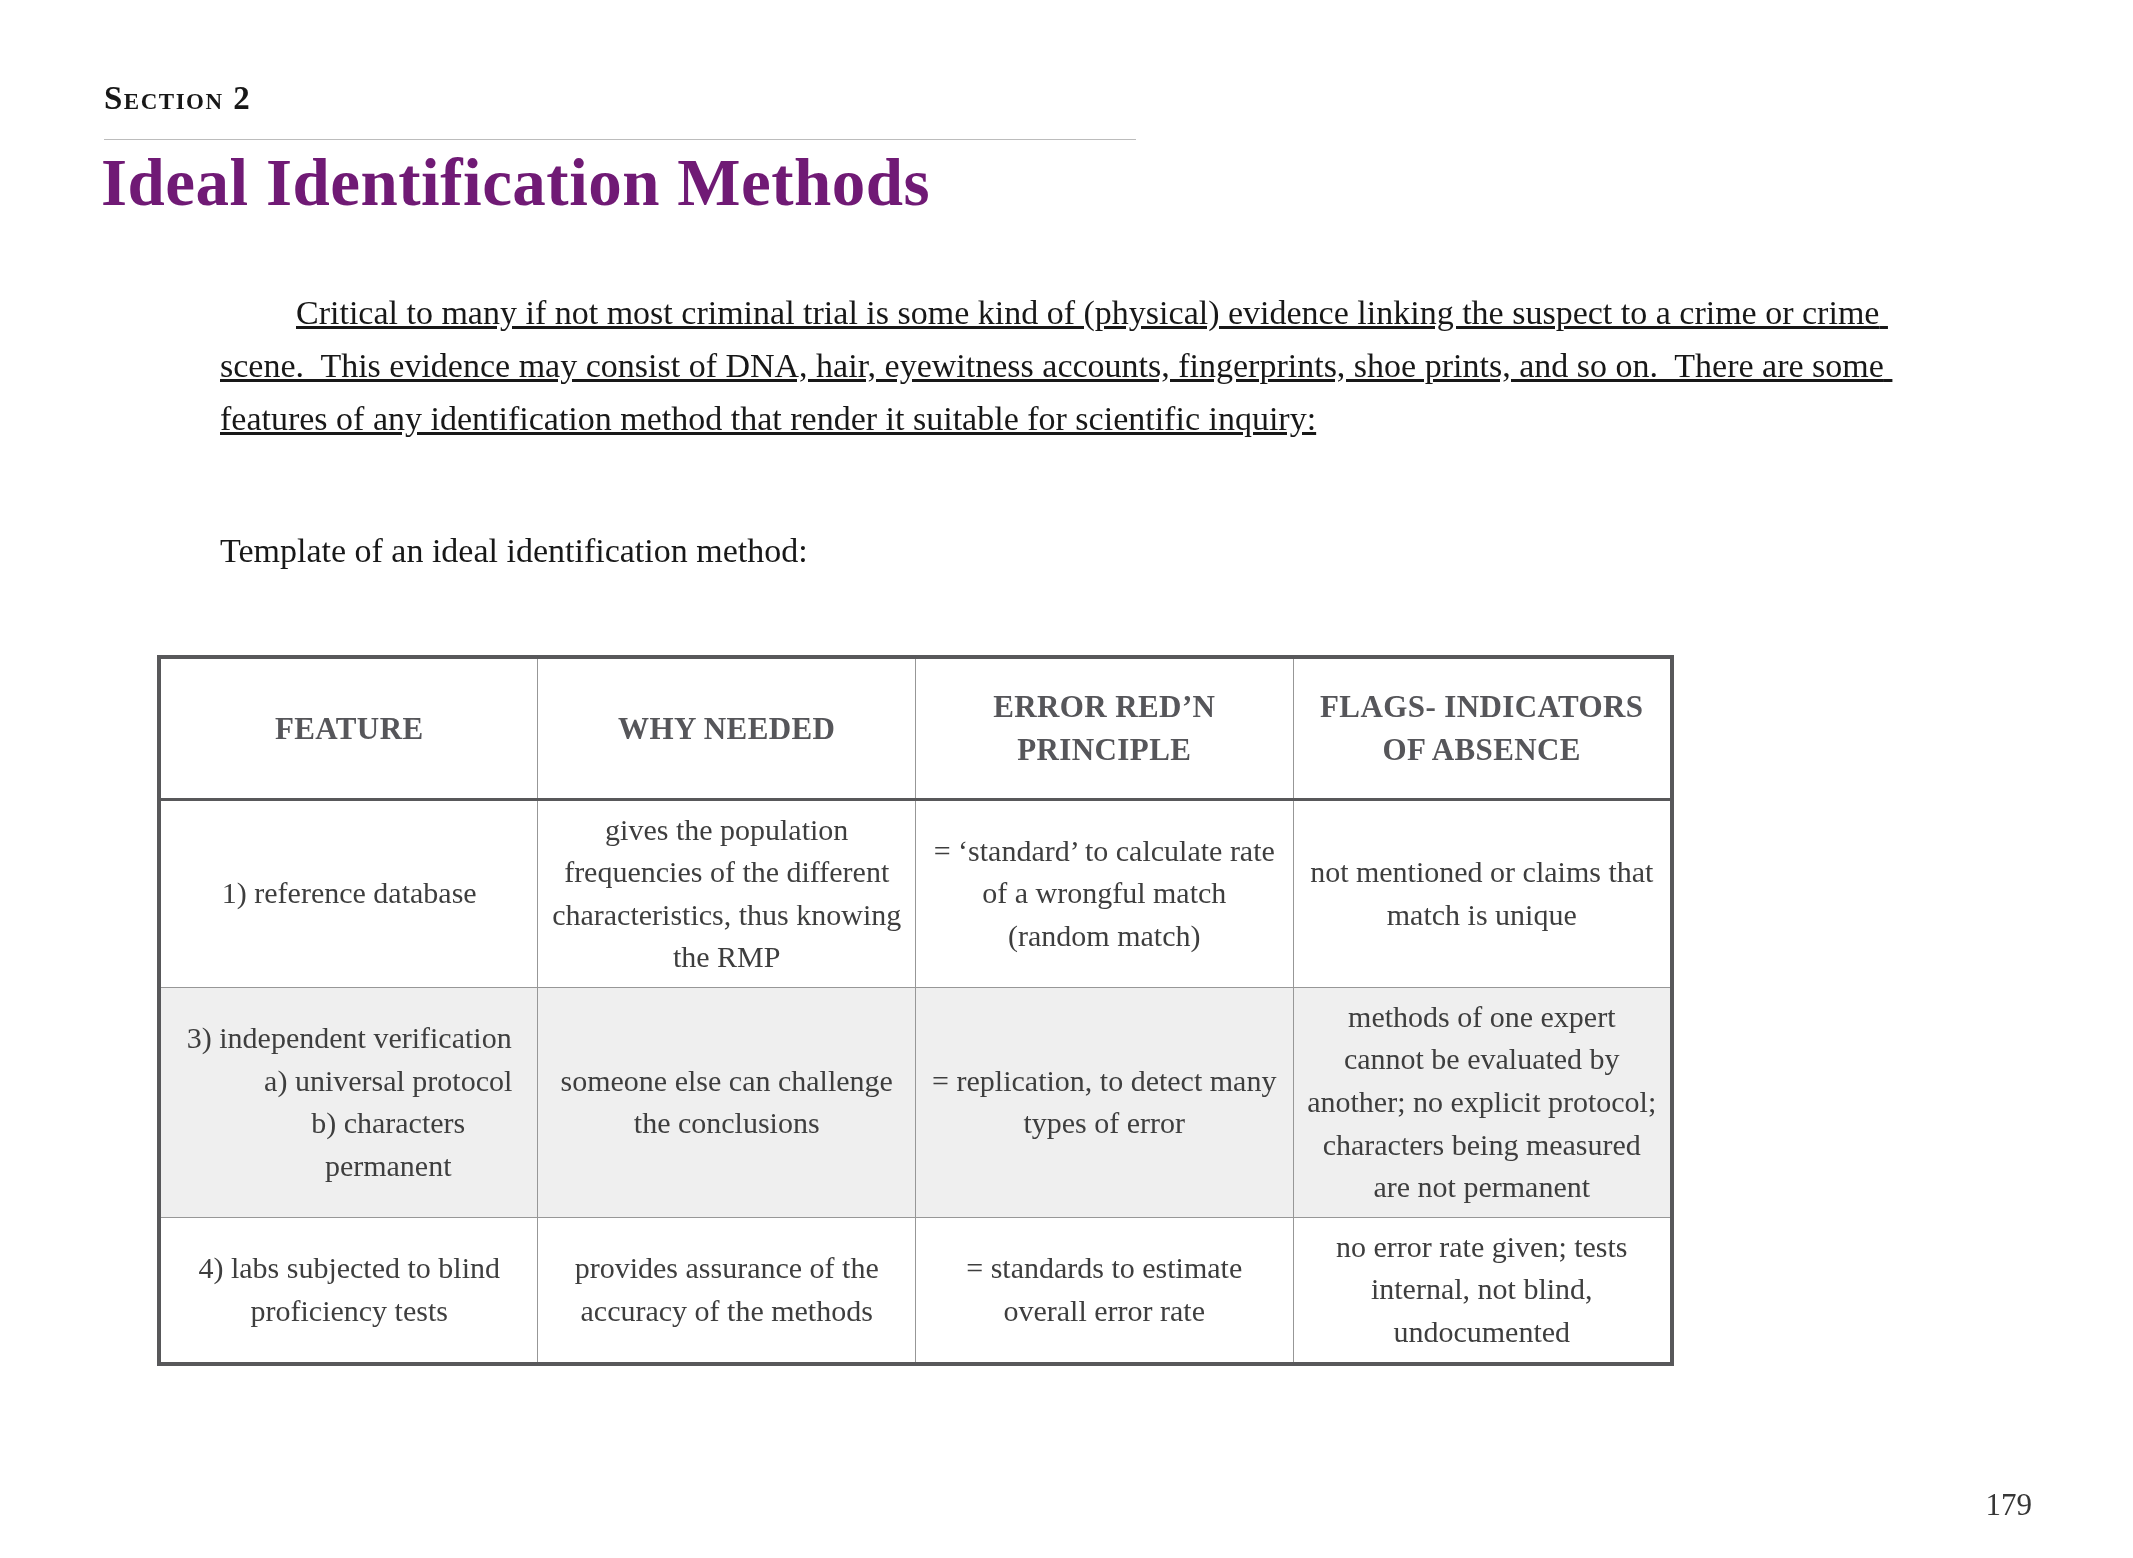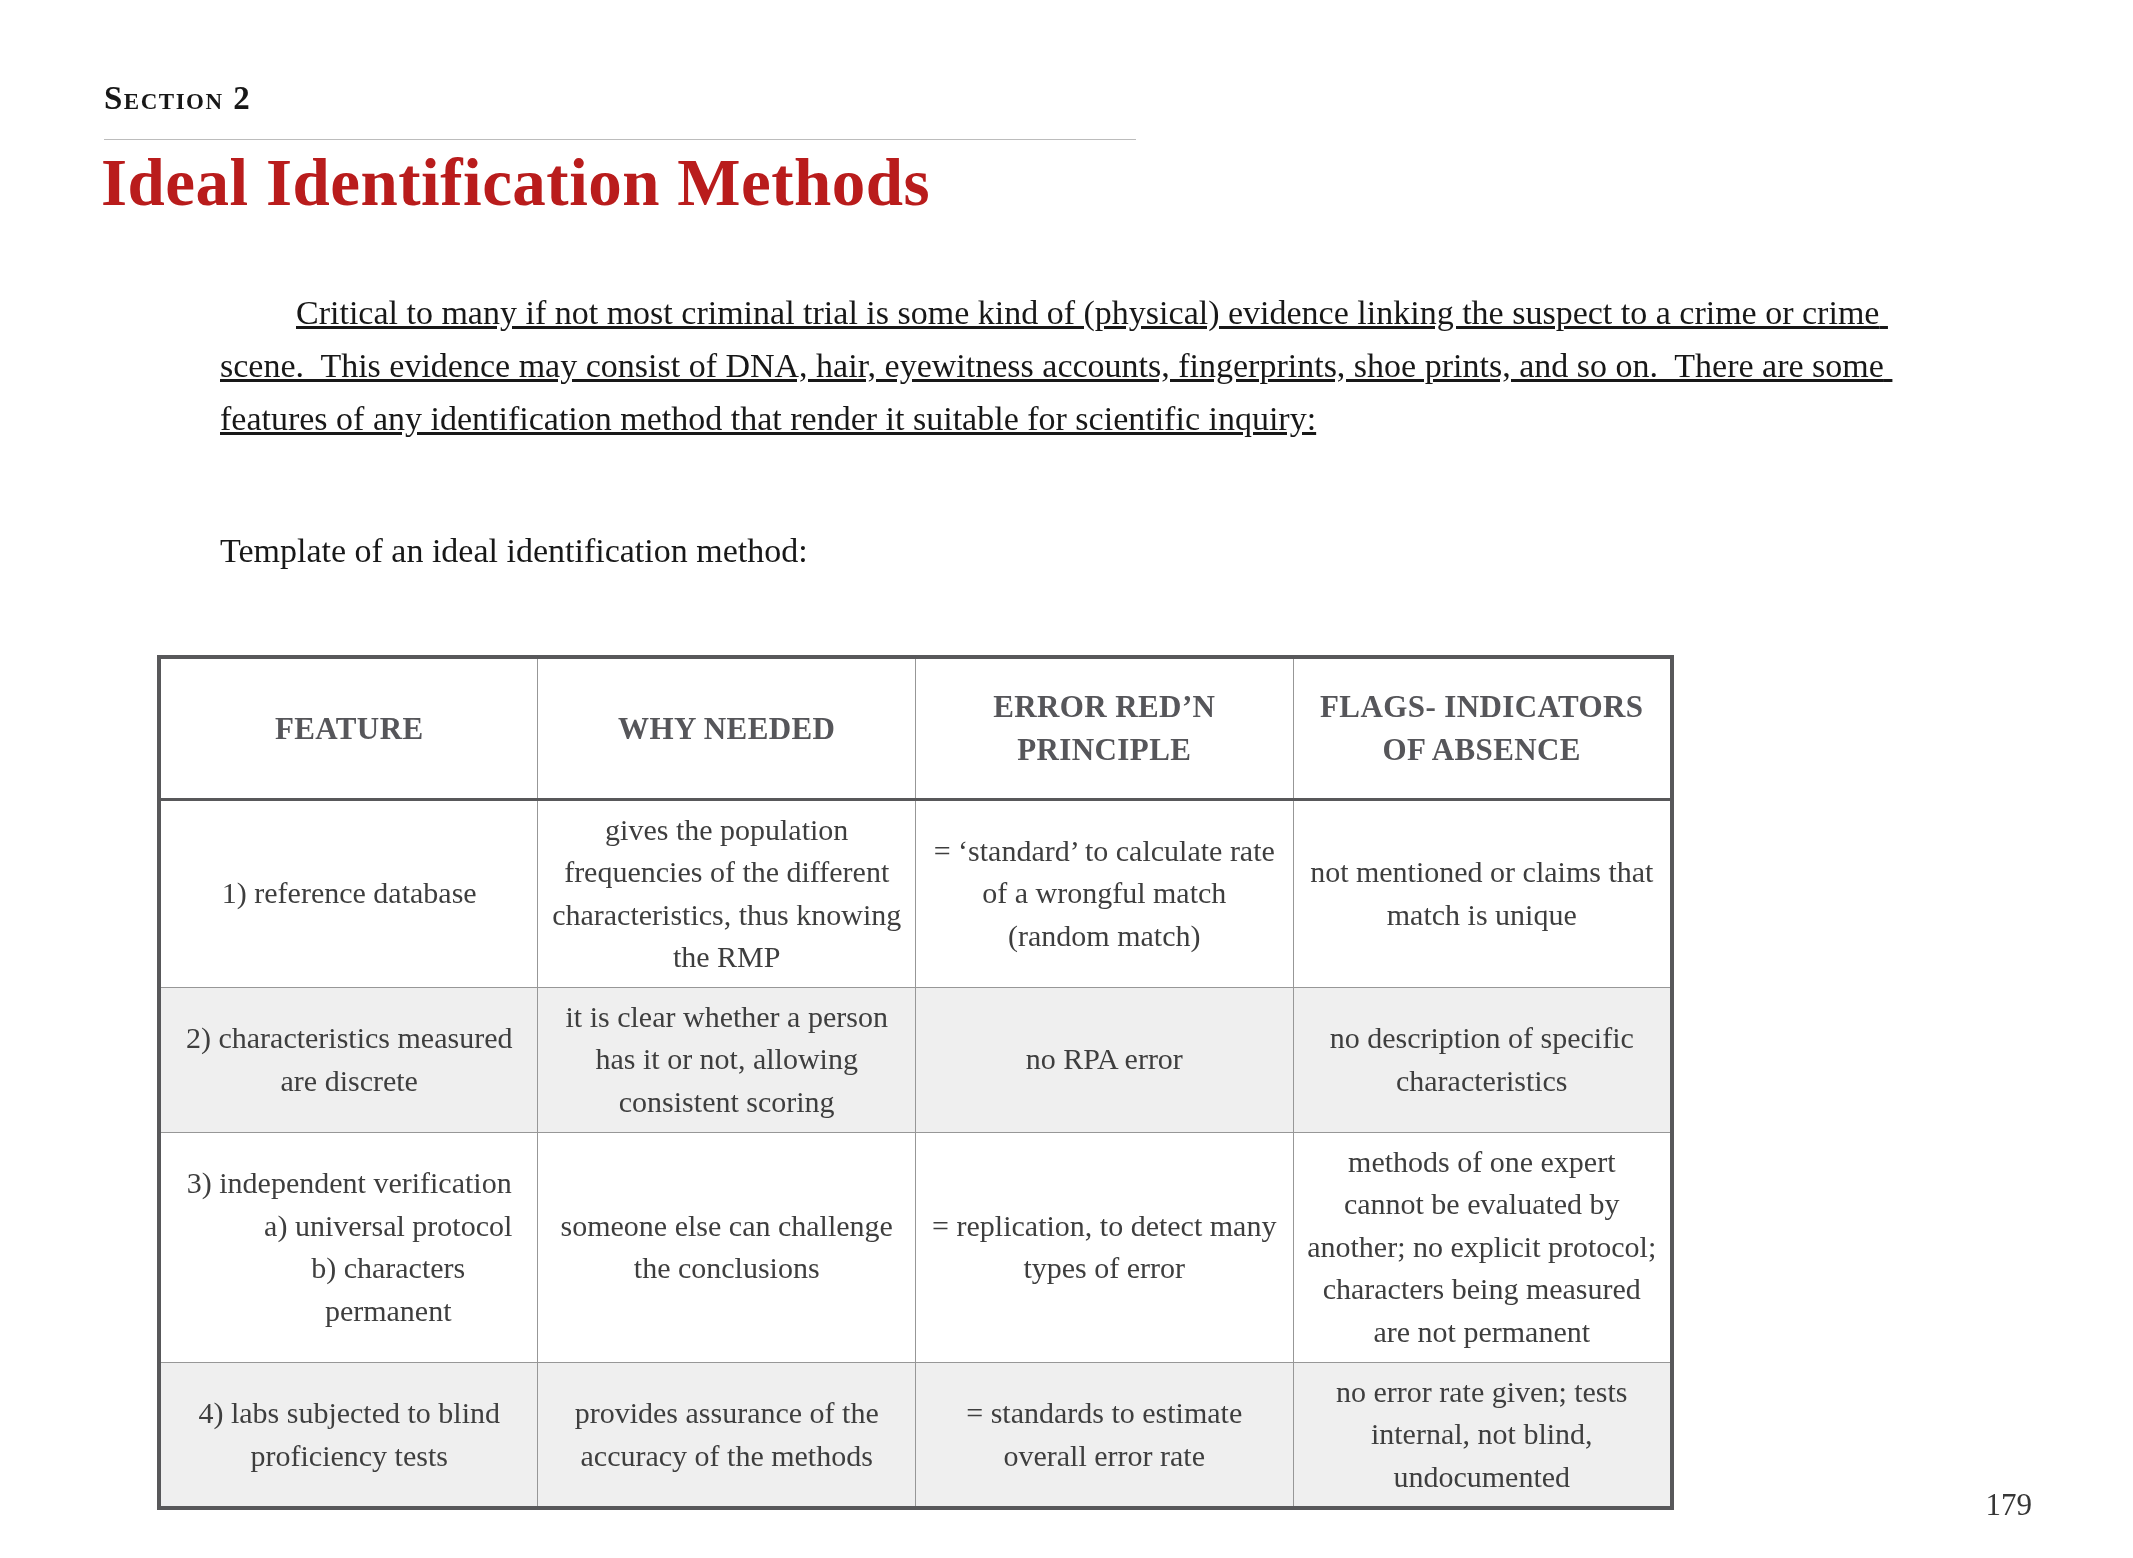--- a/index.html
+++ b/index.html
@@ -34,21 +34,21 @@
     background: #bcbcbc;
   }
   .page-title {
     position: absolute;
     left: 101px;
     top: 144px;
     margin: 0;
     font-size: 67px;
     font-weight: 600;
     letter-spacing: 0.5px;
-    color: #b91c1c;
+    color: #701a75;
   }
   .body-para {
     position: absolute;
     left: 220px;
     top: 286px;
     width: 1668px;
     margin: 0;
     font-size: 34px;
     line-height: 53px;
     text-indent: 76px;
@@ -139,26 +139,20 @@
         <th>FLAGS- INDICATORS OF ABSENCE</th>
       </tr>
     </thead>
     <tbody>
       <tr class="r1">
         <td class="col-feature">1) reference database</td>
         <td class="col-center">gives the population frequencies of the different characteristics, thus knowing the RMP</td>
         <td class="col-center">= ‘standard’ to calculate rate of a wrongful match (random match)</td>
         <td class="col-center">not mentioned or claims that match is unique</td>
       </tr>
-      <tr class="r2">
-        <td class="col-feature">2) characteristics measured are discrete</td>
-        <td class="col-center">it is clear whether a person has it or not, allowing consistent scoring</td>
-        <td class="col-center">no RPA error</td>
-        <td class="col-center">no description of specific characteristics</td>
-      </tr>
       <tr class="r3">
         <td class="col-feature">
           <span class="feature-main">3) independent verification</span>
           <span class="sub-line">a) universal protocol</span>
           <span class="sub-line">b) characters permanent</span>
         </td>
         <td class="col-center">someone else can challenge the conclusions</td>
         <td class="col-center">= replication, to detect many types of error</td>
         <td class="col-center">methods of one expert cannot be evaluated by another; no explicit protocol; characters being measured are not permanent</td>
       </tr>

